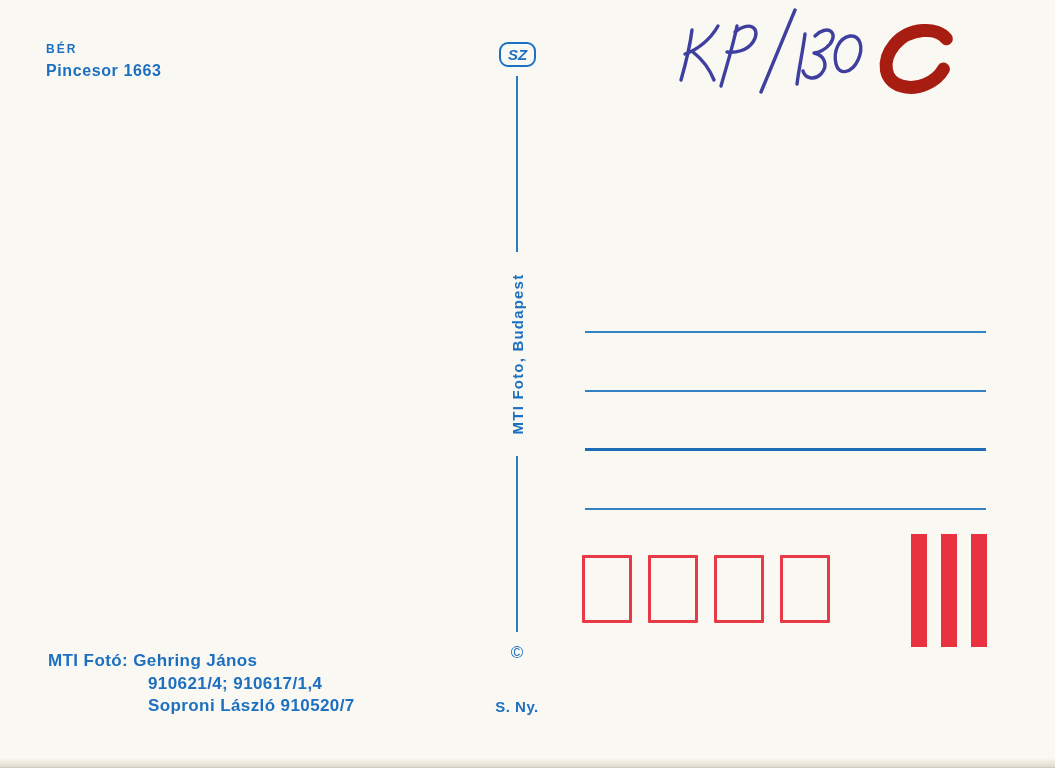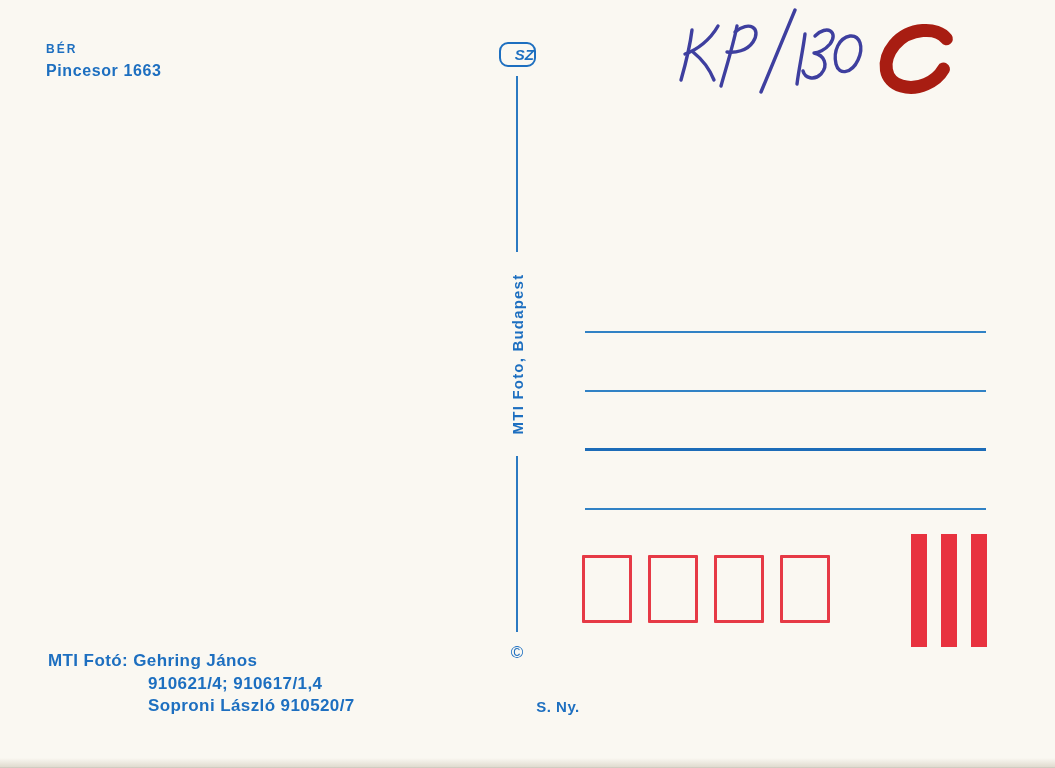--- a/index.html
+++ b/index.html
@@ -17,38 +17,38 @@
   .abs{position:absolute;}
 
   
   .pub-title{left:46px;top:42px;font-size:12px;font-weight:700;letter-spacing:2px;}
   .pub-sub{left:46px;top:62px;font-size:16px;font-weight:700;letter-spacing:.6px;}
 
   
   .emblem{
     left:499px;top:42px;width:33px;height:21px;
     border:2px solid #1d6fc0;border-radius:9px;
-    display:flex;align-items:center;justify-content:flex-end;
+    display:flex;align-items:center;justify-content:center;
   }
   .emblem span{
     font-size:15px;font-weight:700;color:#1d6fc0;
     font-style:italic;letter-spacing:0;line-height:1;
   }
 
   
   .vline{left:516px;width:2px;background:#2b7ac2;}
   .vline.seg1{top:76px;height:176px;}
   .vline.seg2{top:456px;height:176px;}
   .vtext{
     left:517px;top:354px;width:220px;text-align:center;
     transform:translate(-50%,-50%) rotate(-90deg);
     font-size:15px;font-weight:700;letter-spacing:1.2px;white-space:nowrap;
   }
   .copyright{left:517px;top:643px;transform:translateX(-50%);font-size:17px;font-weight:400;}
-  .printer{left:517px;top:698px;transform:translateX(-50%);font-size:15px;font-weight:700;letter-spacing:.5px;margin-left:41px;}
+  .printer{left:517px;top:698px;transform:translateX(-50%);font-size:15px;font-weight:700;letter-spacing:.5px;}
 
   
   .credit1{left:48px;top:651px;font-size:17px;font-weight:700;letter-spacing:.4px;text-align:right;}
   .credit2{left:148px;top:674px;font-size:17px;font-weight:700;letter-spacing:.4px;}
   .credit3{left:148px;top:696px;font-size:17px;font-weight:700;letter-spacing:.4px;}
 
   
   .addr-line{left:585px;width:401px;background:#3182c5;height:2px;}
   .addr-line.l1{top:331px;}
   .addr-line.l2{top:390px;}

